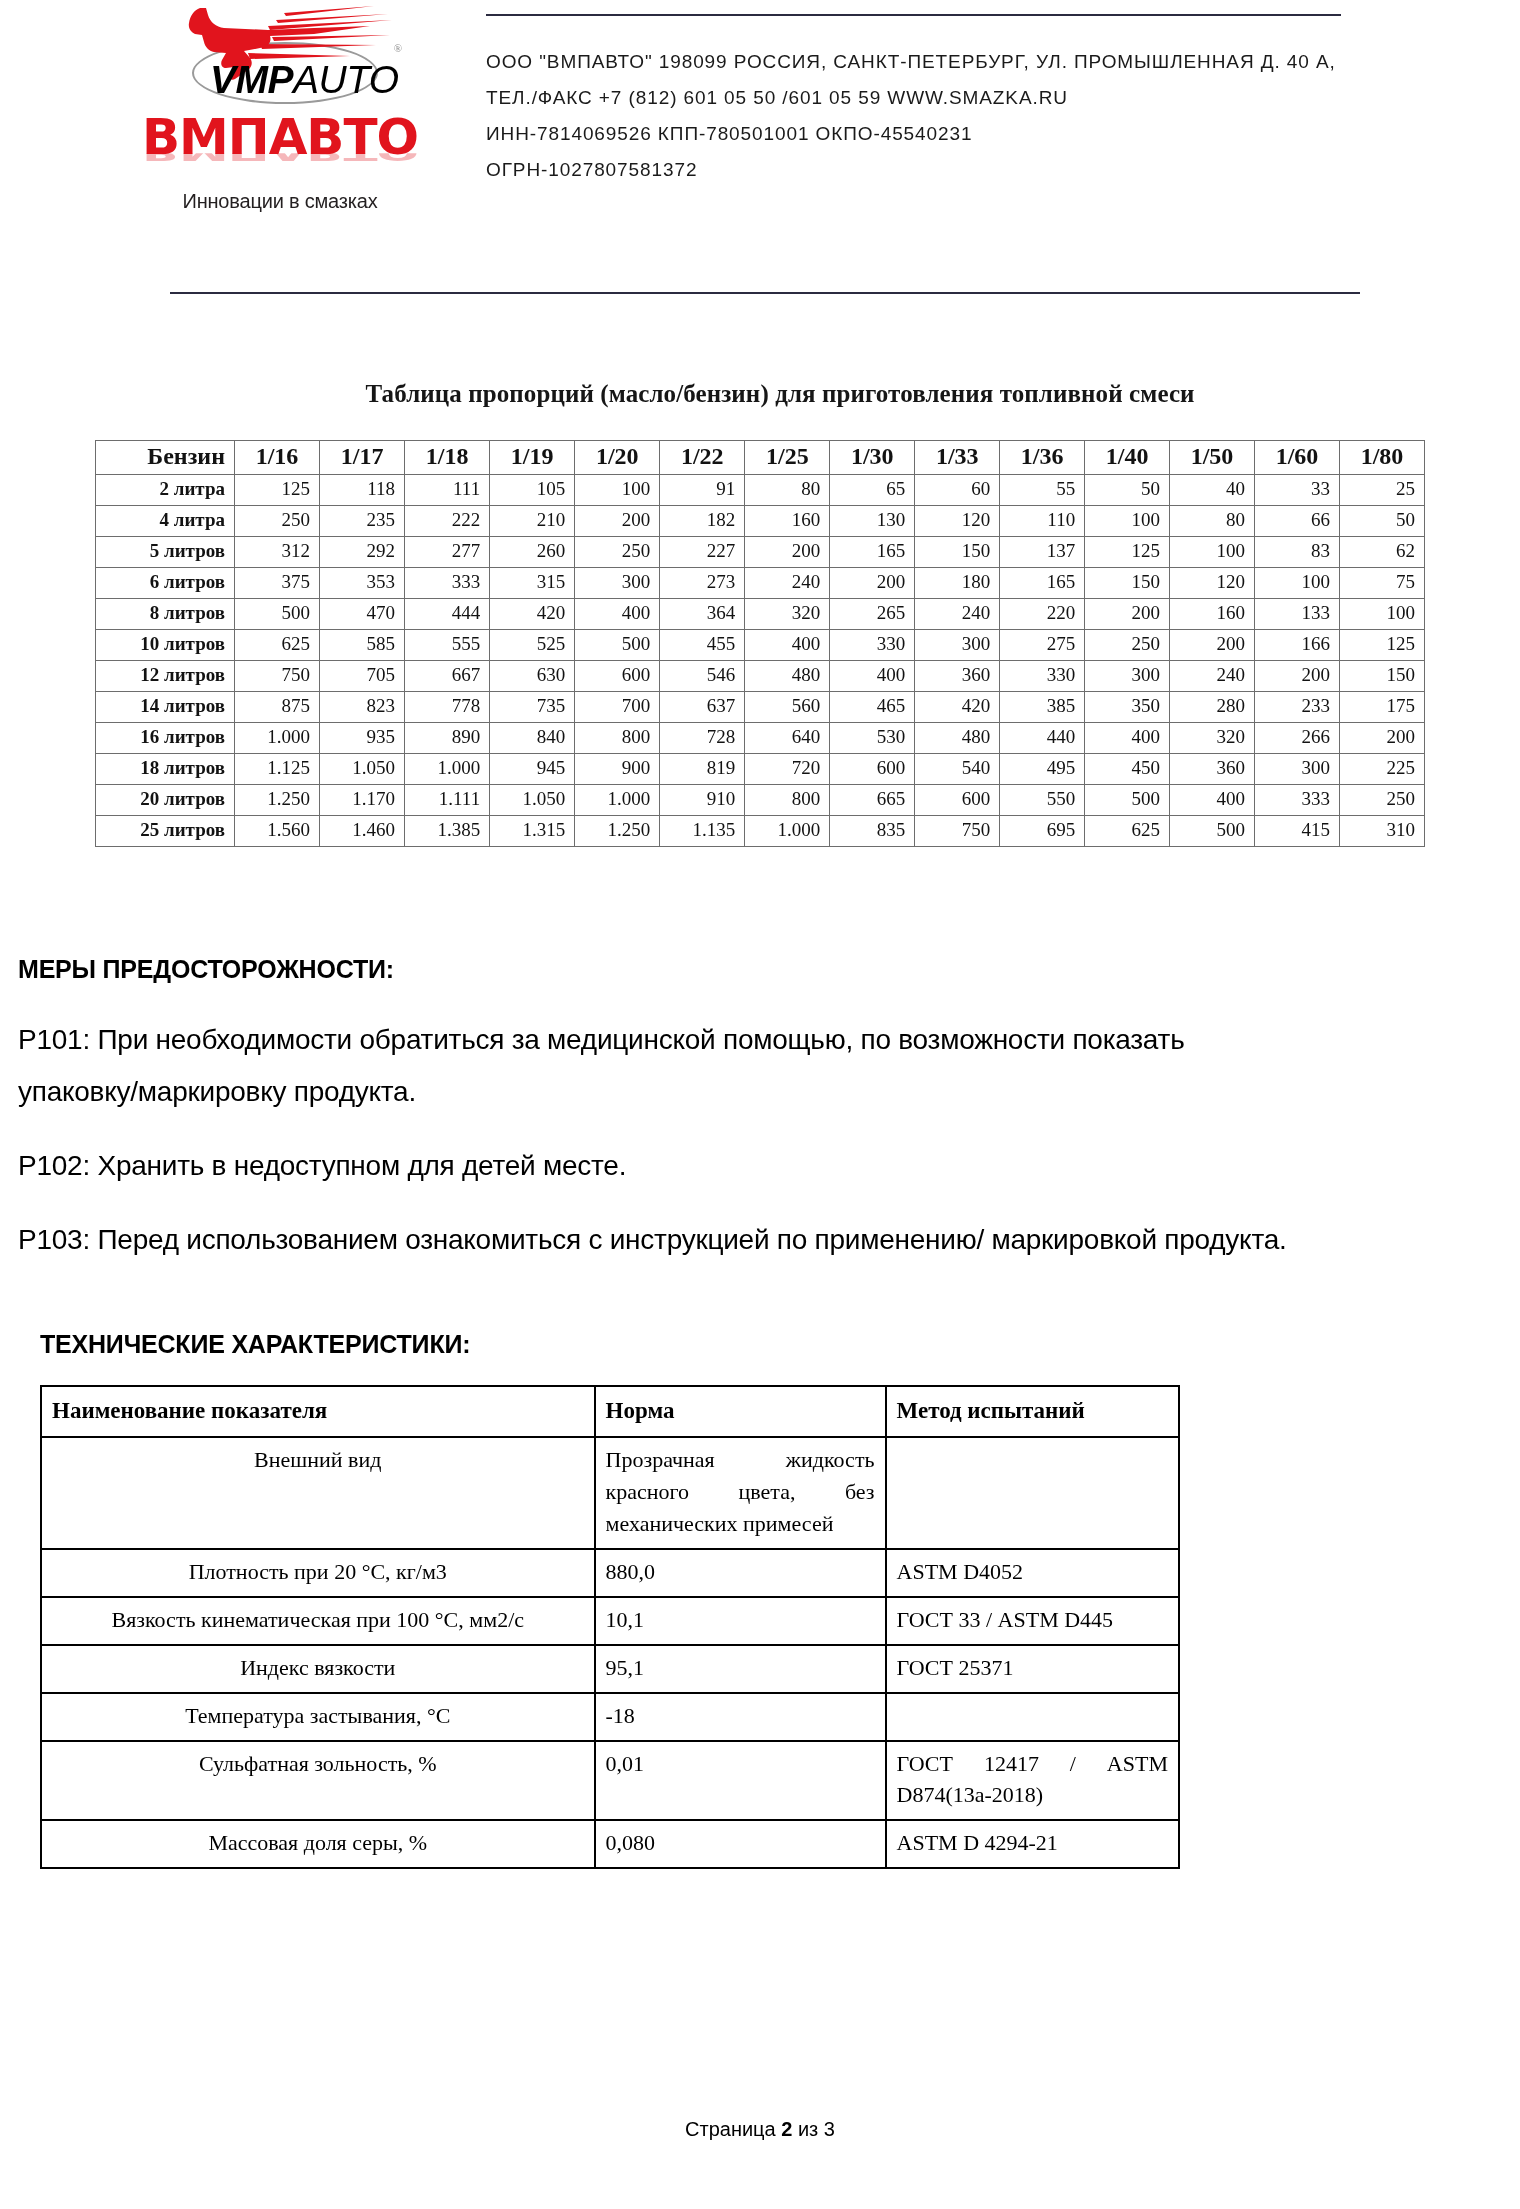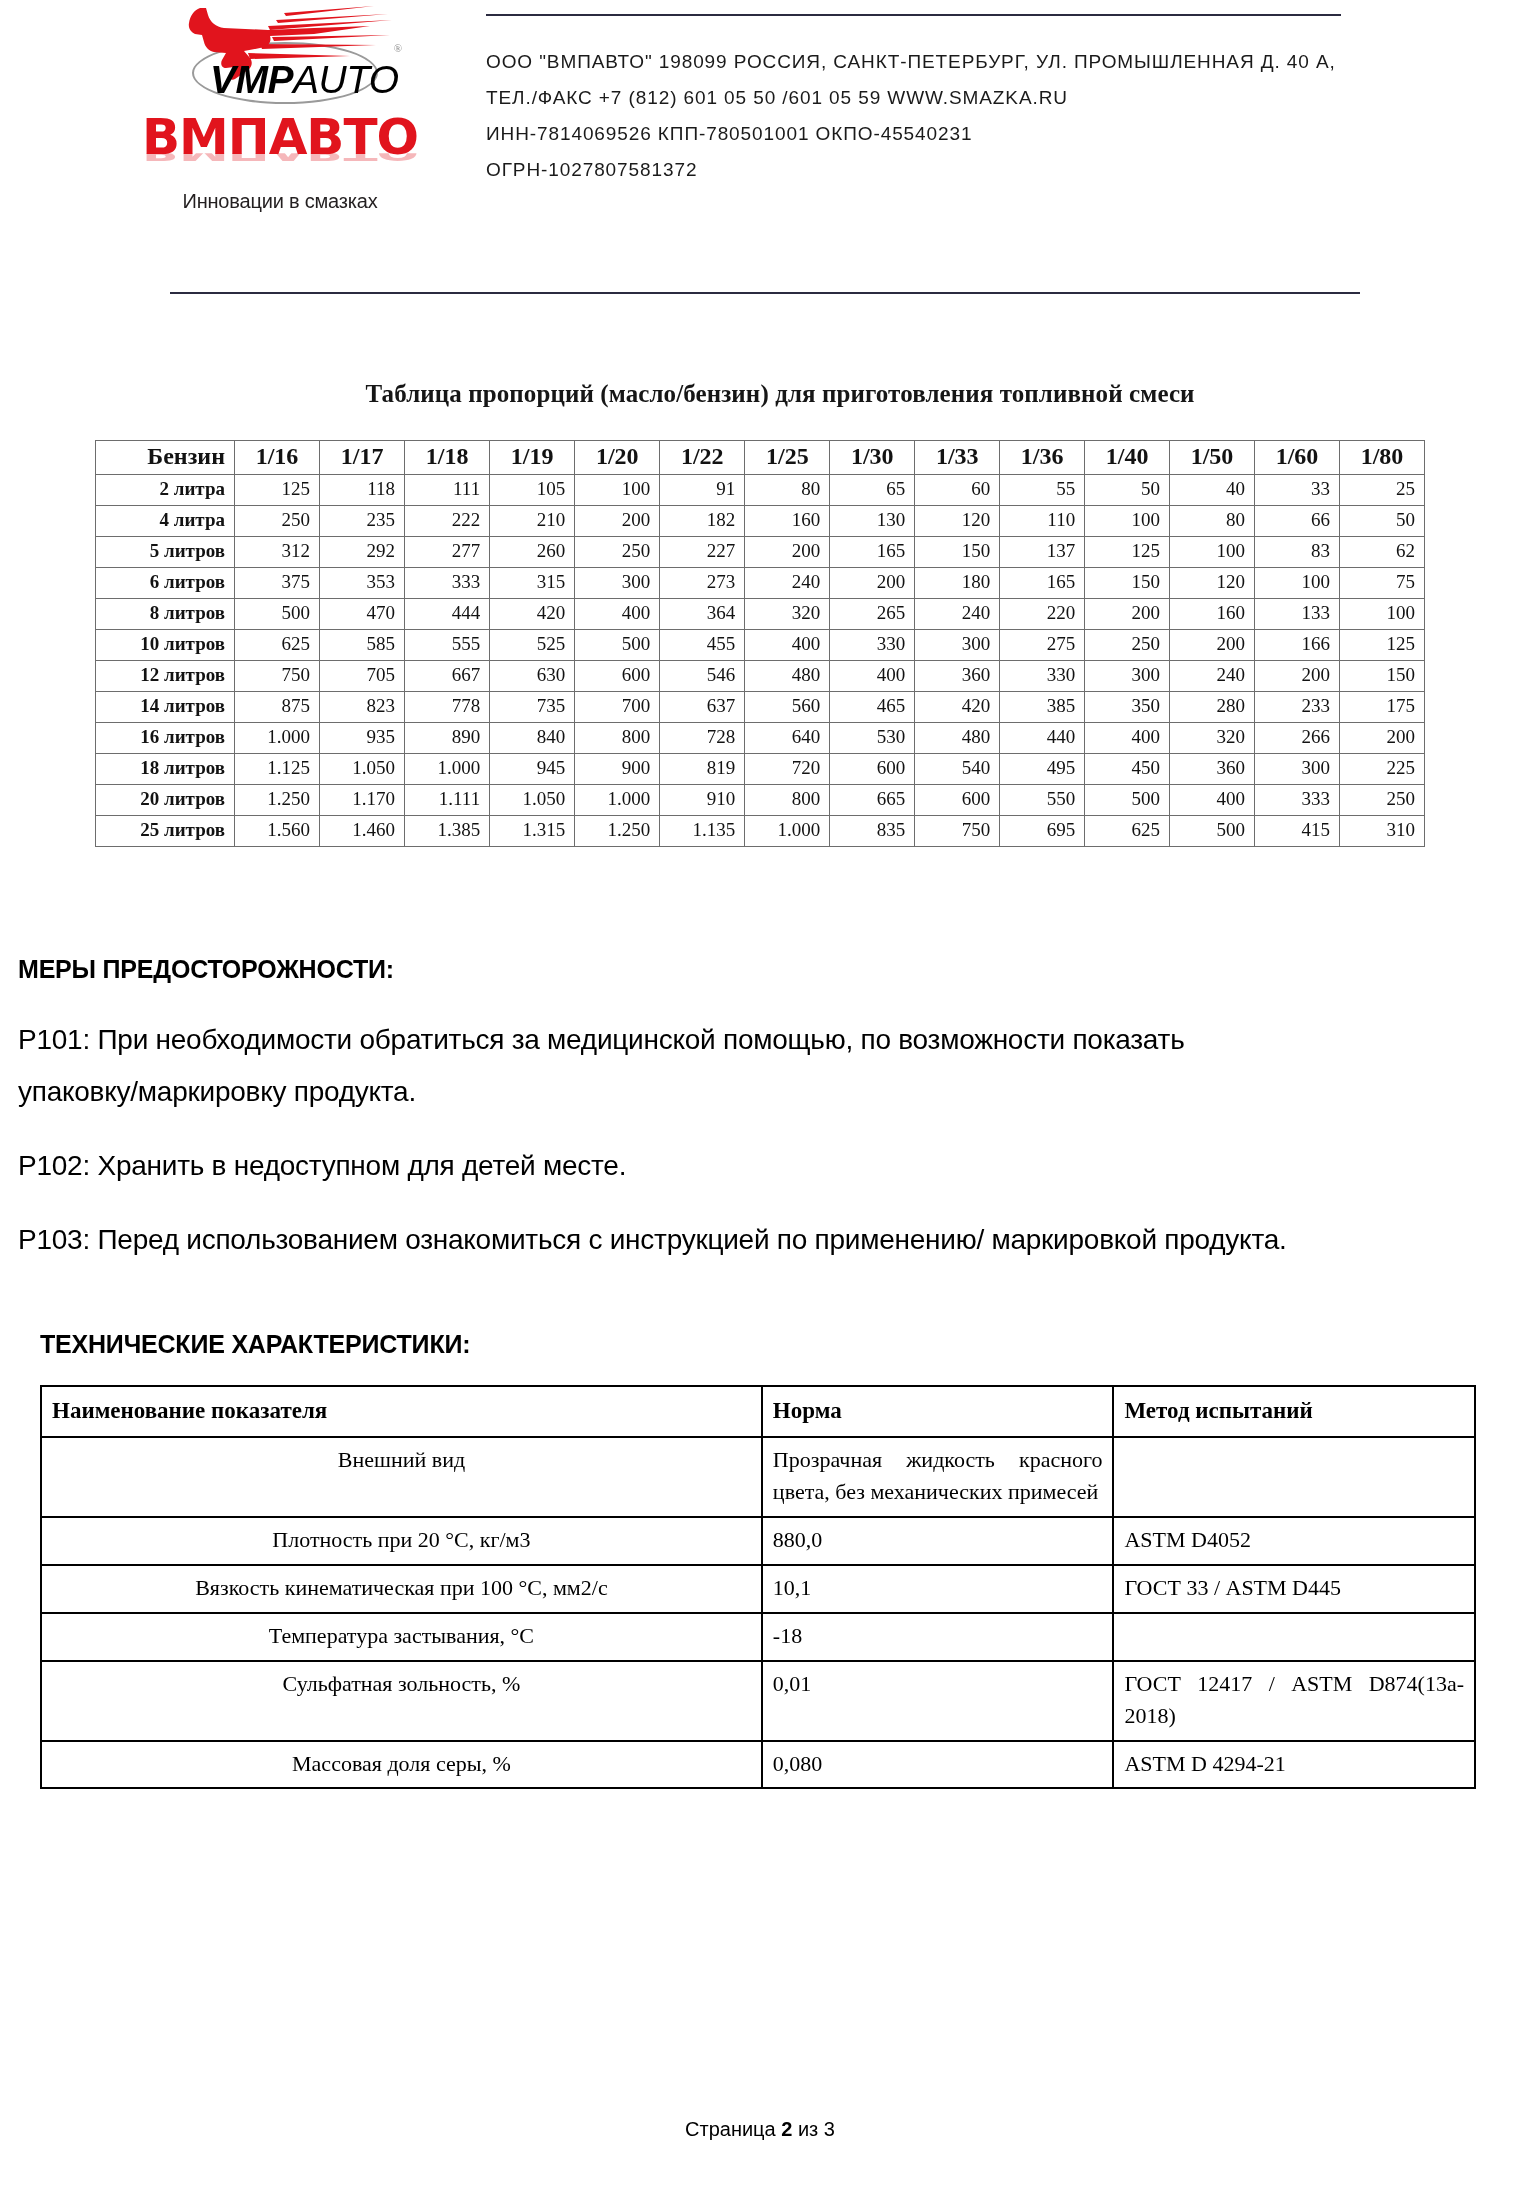--- a/index.html
+++ b/index.html
@@ -199,21 +199,21 @@
   .specs { position: absolute; left: 40px; top: 1330px; width: 1420px; }
   h2.specs-head {
     font-family: "Liberation Sans", sans-serif;
     font-weight: bold;
     font-size: 25px;
     margin: 0 0 26px 0;
     letter-spacing: -0.2px;
   }
   table.spec {
     border-collapse: collapse;
-    width: 1436px;
+    width: 1140px;
     font-family: "Liberation Serif", serif;
     font-size: 22px;
     color: #000;
   }
   table.spec th, table.spec td {
     border: 2px solid #000;
     vertical-align: top;
     padding: 6px 10px 8px 10px;
     line-height: 1.45;
   }
@@ -544,20 +544,25 @@
           <td class="col-name">Плотность при 20 °С, кг/м3</td>
           <td class="col-norm">880,0</td>
           <td class="col-method">ASTM D4052</td>
         </tr>
         <tr>
           <td class="col-name">Вязкость кинематическая при 100 °С, мм2/с</td>
           <td class="col-norm">10,1</td>
           <td class="col-method justify">ГОСТ 33 / ASTM D445</td>
         </tr>
         <tr>
+          <td class="col-name">Индекс вязкости</td>
+          <td class="col-norm">95,1</td>
+          <td class="col-method">ГОСТ 25371</td>
+        </tr>
+        <tr>
           <td class="col-name">Температура застывания, °С</td>
           <td class="col-norm">-18</td>
           <td class="col-method"></td>
         </tr>
         <tr>
           <td class="col-name">Сульфатная зольность, %</td>
           <td class="col-norm">0,01</td>
           <td class="col-method justify">ГОСТ 12417 / ASTM D874(13a-2018)</td>
         </tr>
         <tr>

